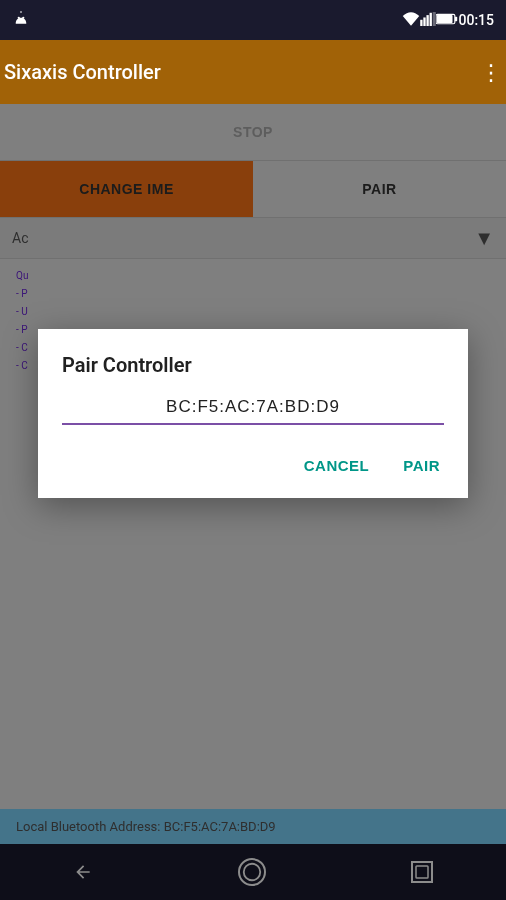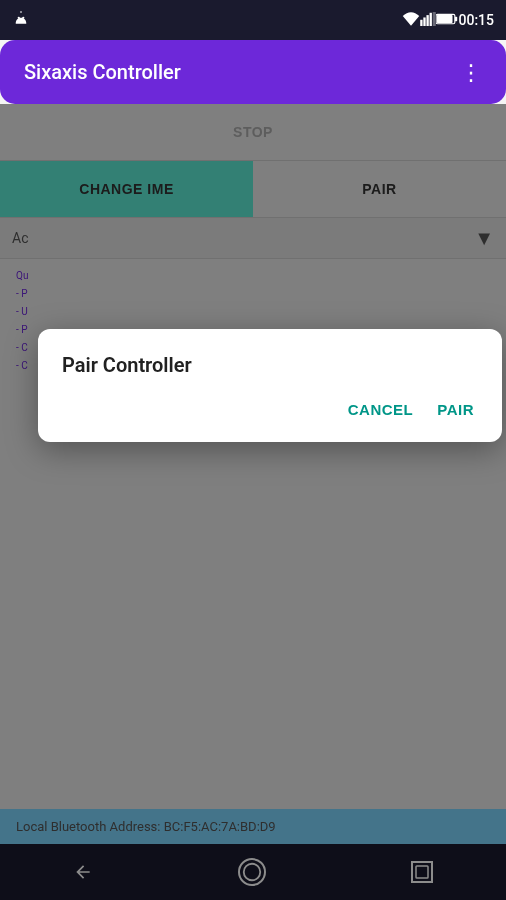--- a/index.html
+++ b/index.html
@@ -32,26 +32,25 @@
       gap: 0;
       color: white;
       font-size: 14px;
       font-weight: 500;
     }
 
     
     .app-bar {
       width: 100%;
       height: 64px;
-      background: #6d28d9;
+      background: #a16207;
       display: flex;
       align-items: center;
       justify-content: space-between;
-      padding: 0 24px;
-      border-radius: 15px;
+      padding: 0 4px;
     }
     .app-title {
       color: white;
       font-size: 20px;
       font-weight: 500;
     }
     .more-icon {
       color: white;
       font-size: 22px;
       cursor: pointer;
@@ -85,21 +84,21 @@
     }
     .btn-start {
       background: #d0d0d0;
       color: #333;
     }
     .btn-stop {
       background: #e8e8e8;
       color: #aaa;
     }
     .btn-change-ime {
-      background: #5eead4;
+      background: #f97316;
       color: #333;
     }
     .btn-pair {
       background: #e8e8e8;
       color: #333;
     }
 
     
     .dropdown-row {
       display: flex;
@@ -172,23 +171,23 @@
       height: 100%;
       background: rgba(0,0,0,0.45);
       z-index: 10;
     }
 
     
     .dialog {
       position: absolute;
       top: 225px;
       left: 38px;
-      width: 464px;
+      width: 430px;
       background: white;
-      border-radius: 12px;
+      border-radius: 0;
       padding: 24px 24px 16px 24px;
       z-index: 20;
       box-shadow: 0 8px 32px rgba(0,0,0,0.35);
     }
     .dialog-title {
       font-size: 20px;
       font-weight: 600;
       color: #212121;
       margin-bottom: 16px;
     }
@@ -221,20 +220,21 @@
     }
     .btn-cancel, .btn-pair-dialog {
       background: none;
       border: none;
       font-size: 15px;
       font-weight: 600;
       letter-spacing: 0.5px;
       cursor: pointer;
       padding: 8px 4px;
       text-transform: uppercase;
+      margin-left: 10px;
     }
     .btn-cancel {
       color: #009688;
     }
     .btn-pair-dialog {
       color: #009688;
     }
 
     .divider {
       width: 100%;
@@ -333,19 +333,22 @@
         <svg width="20" height="20" viewBox="0 0 24 24" fill="none" stroke="white" stroke-width="2">
           <rect x="4" y="4" width="16" height="16" rx="1"></rect>
         </svg>
       </span>
   </div>
 
   <div class="overlay"></div>
 
   <div class="dialog">
     <div class="dialog-title">Pair Controller</div>
+    <div class="dialog-input-wrapper">
+      <input class="dialog-input" type="text" value="BC:F5:AC:7A:BD:D9" style="">
+    </div>
     <div class="dialog-actions">
       <button class="btn-cancel">CANCEL</button>
       <button class="btn-pair-dialog">PAIR</button>
     </div>
   </div>
 
 </div>
 
 </body></html>

